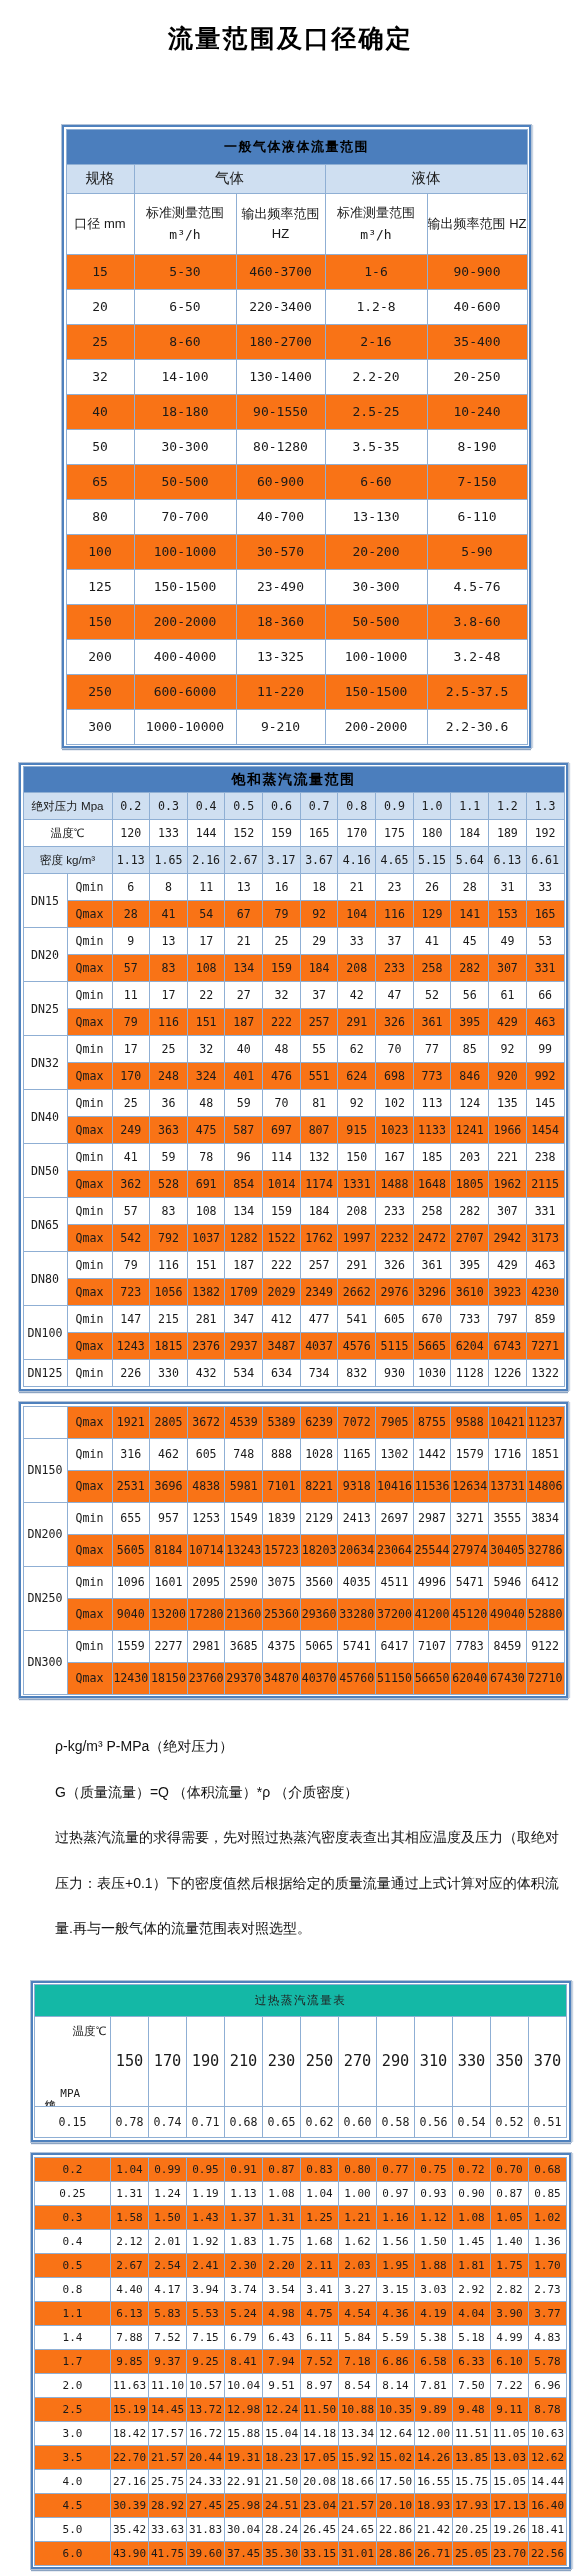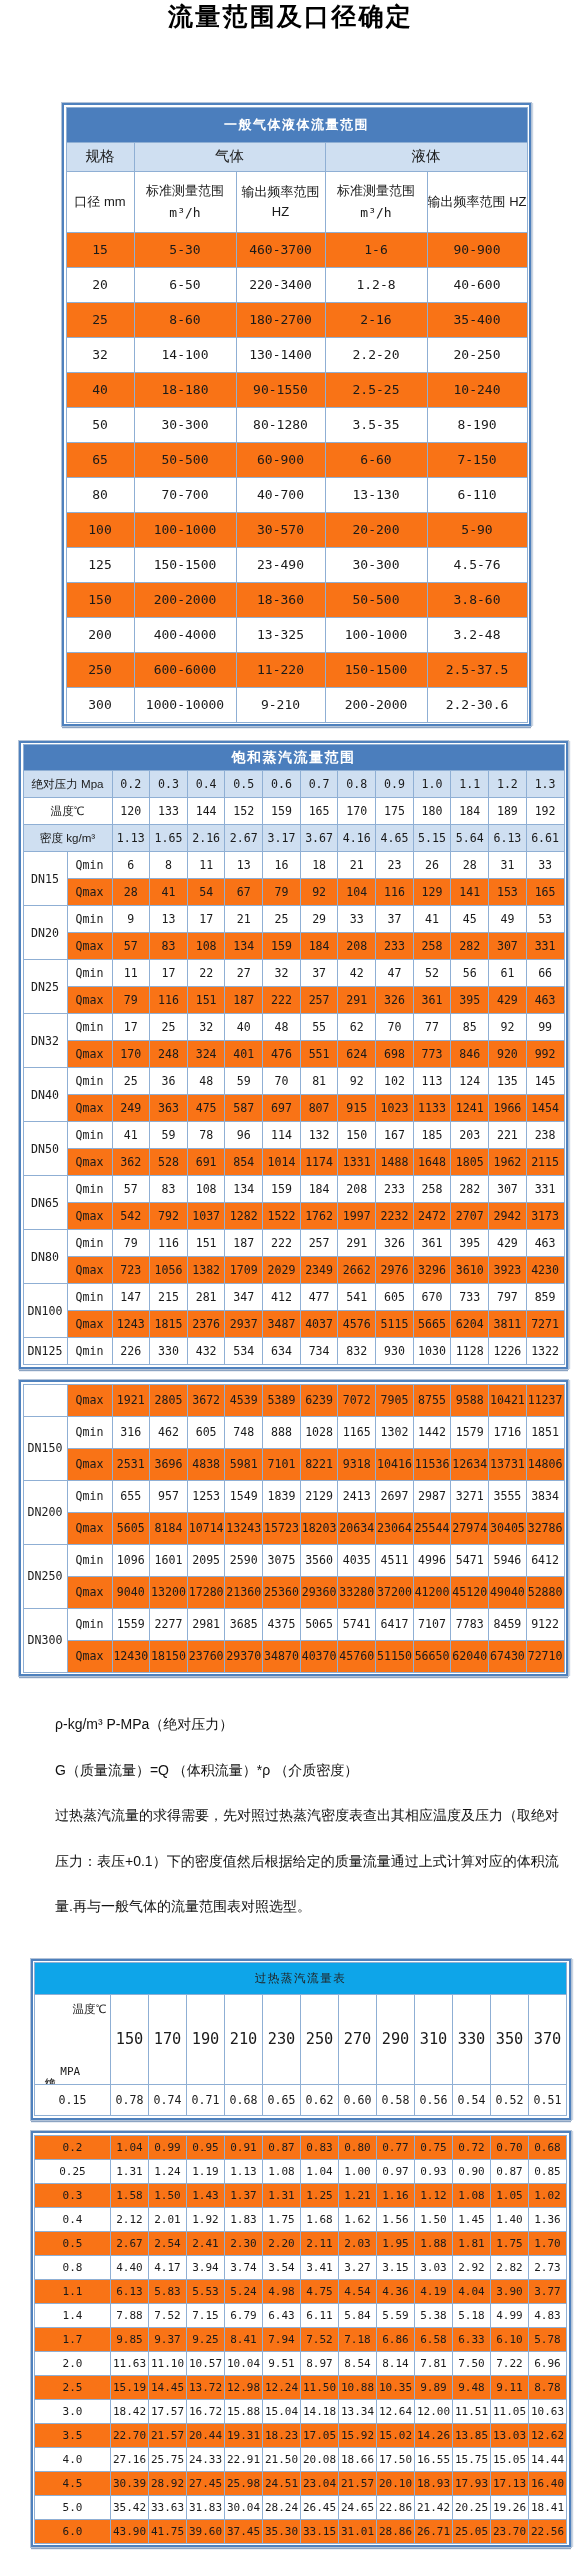--- a/index.html
+++ b/index.html
@@ -1,26 +1,26 @@
 <!DOCTYPE html>
 <html style="font-size:11.6px"><head>
 <meta charset="utf-8">
 <style>
   html,body{margin:0;padding:0;background:#fff;}
   body{width:581px;font-family:"Liberation Sans",sans-serif;color:#1a1a1a;}
   .page-title{ text-align:center;font-size:25px;font-weight:bold;letter-spacing:2.2px;
-    margin:0 0 70px 0;color:#000;}
+    padding-top:22px;margin:0 0 70px 0;color:#000;}
   .panel{ border:2.2px solid #4f81bd;outline:0.7px solid #b3c3d8;background:#fff;
     padding:1.5px;box-shadow:0 2.2px 0 rgba(46,90,143,.55),2.2px 0 0 rgba(46,90,143,.25);}
   table{border-collapse:collapse;width:100%;table-layout:fixed;}
   td,th{border:0.7px solid #8fafd4;text-align:center;vertical-align:middle;
     padding:0;overflow:hidden;font-weight:normal;}
-  .bar{background:#4b7ebd;color:#ffffff;font-size:15.3px;font-weight:bold;
+  .bar{background:#4b7ebd;color:#000000;font-size:15.3px;font-weight:bold;
     letter-spacing:1.5px;height:29px;}
-  .bar-light{background:#0ea5e9;color:#222;font-size:14.5px;letter-spacing:1.5px;height:61px;}
+  .bar-light{background:#14b8a6;color:#222;font-size:14.5px;letter-spacing:1.5px;height:61px;}
   .hl{background:#cfdff1;margin-left:20px;}
   .b{background:#f97316;}
   .w{background:#ffffff;}
   .num{font-family:"DejaVu Sans Mono",monospace;}
   
   .t1-wrap{width:462px;margin:0 0 14.5px 62px;}
   #t1 td{height:34px;font-size:13px;}
   #t1 .grp{height:28px;font-size:14.5px;background:#cfdff1;}
   #t1 .sub{height:60px;font-size:13px;background:#fff;line-height:1.5;}
   #t1 tbody td{font-family:"DejaVu Sans Mono",monospace;}
@@ -515,21 +515,21 @@
           <td class="val">1243</td>
           <td class="val">1815</td>
           <td class="val">2376</td>
           <td class="val">2937</td>
           <td class="val">3487</td>
           <td class="val">4037</td>
           <td class="val">4576</td>
           <td class="val">5115</td>
           <td class="val">5665</td>
           <td class="val">6204</td>
-          <td class="val">3811</td>
+          <td class="val">6743</td>
           <td class="val">7271</td>
         </tr>
         <tr class="w">
           <td class="dn">DN125</td>
           <td class="q">Qmin</td>
           <td class="val">226</td>
           <td class="val">330</td>
           <td class="val">432</td>
           <td class="val">534</td>
           <td class="val">634</td>

